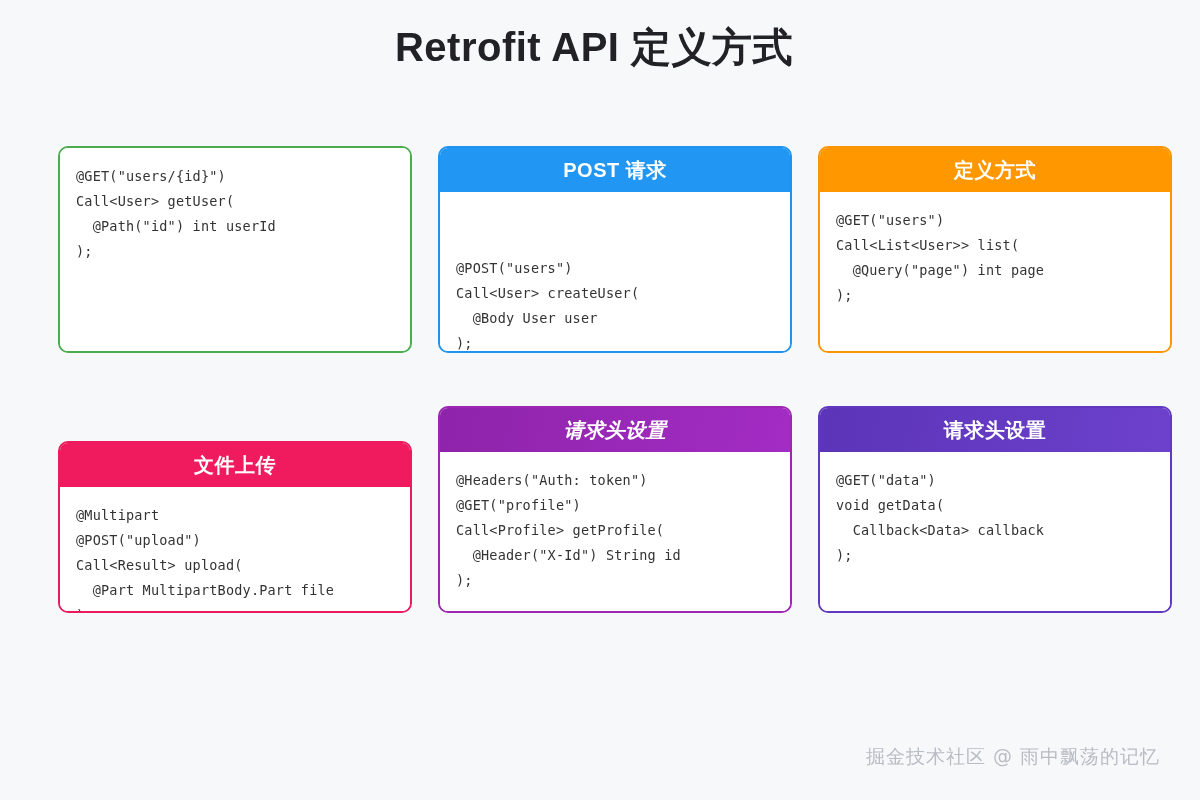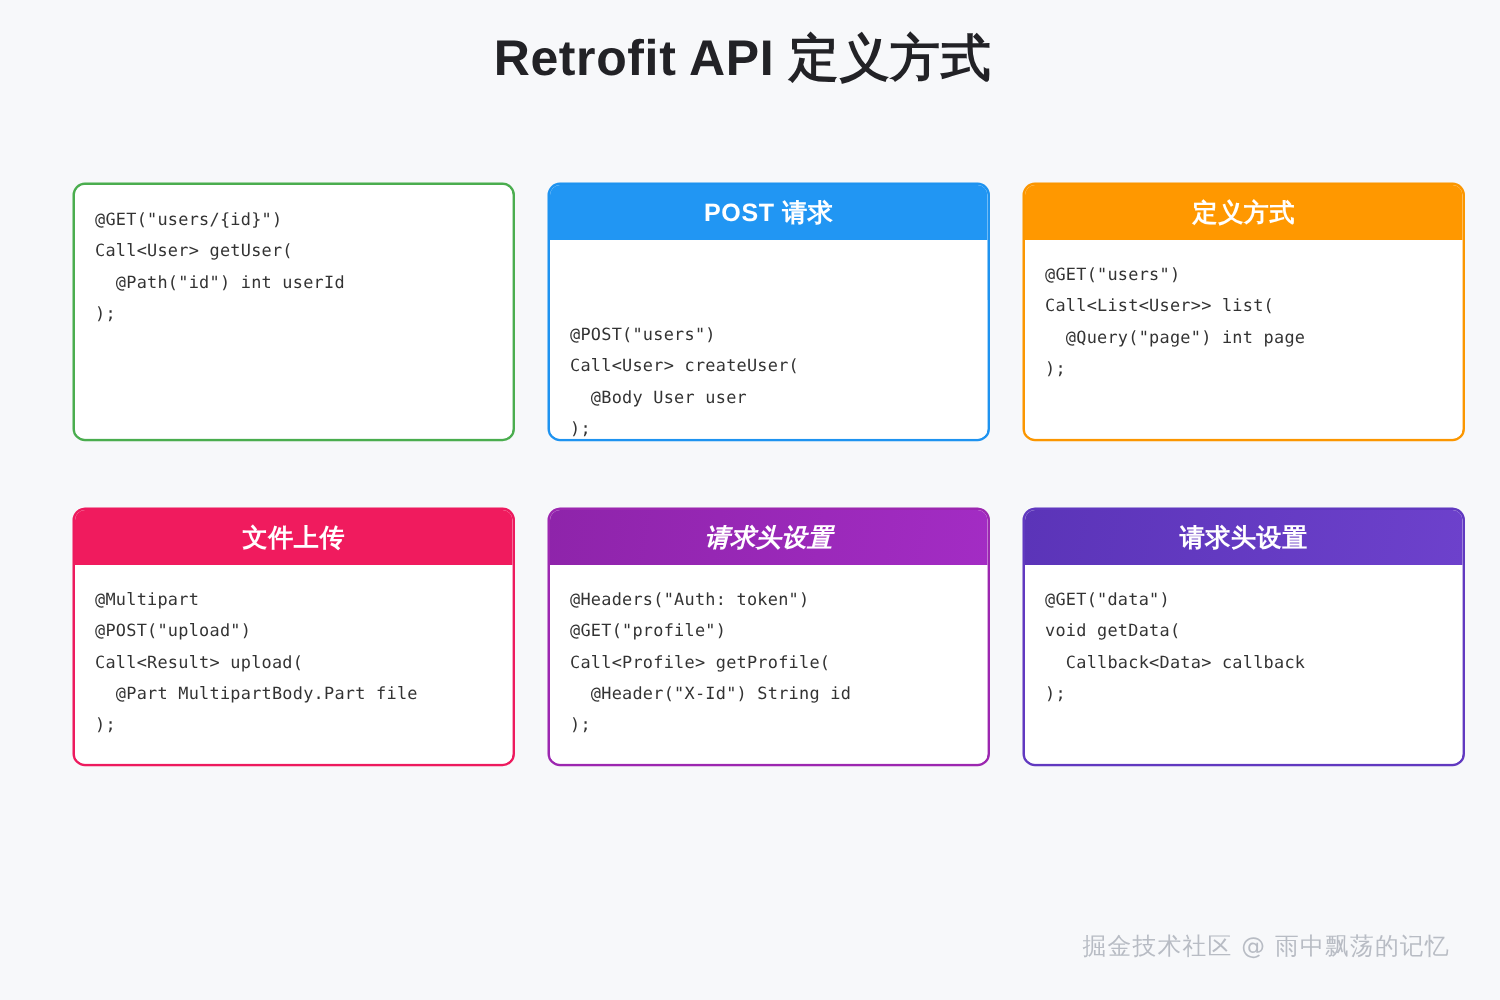--- a/index.html
+++ b/index.html
@@ -87,21 +87,21 @@
   
   .card.c-green  { border-color: #4aad4e; }
   .card.c-green  .card-header { background: #4cb050; }
 
   .card.c-blue   { border-color: #1e93f0; gap: 48px; }
   .card.c-blue   .card-header { background: #2196f3; }
 
   .card.c-orange { border-color: #fb9600; }
   .card.c-orange .card-header { background: #ff9800; }
 
-  .card.c-pink   { border-color: #ed1a5e; }
+  .card.c-pink   { border-color: #ed1a5e; margin-top: 35px; }
   .card.c-pink   .card-header { background: #f01b5e; }
 
   .card.c-purple { border-color: #9c27b0; }
   .card.c-purple .card-header { background: linear-gradient(100deg, #8e24aa 0%, #a32cc4 100%); font-style: italic; }
 
   .card.c-indigo { border-color: #6139c0; }
   .card.c-indigo .card-header { background: linear-gradient(100deg, #5b34b8 0%, #6d41cc 100%); }
 
   .watermark {
     position: absolute;

